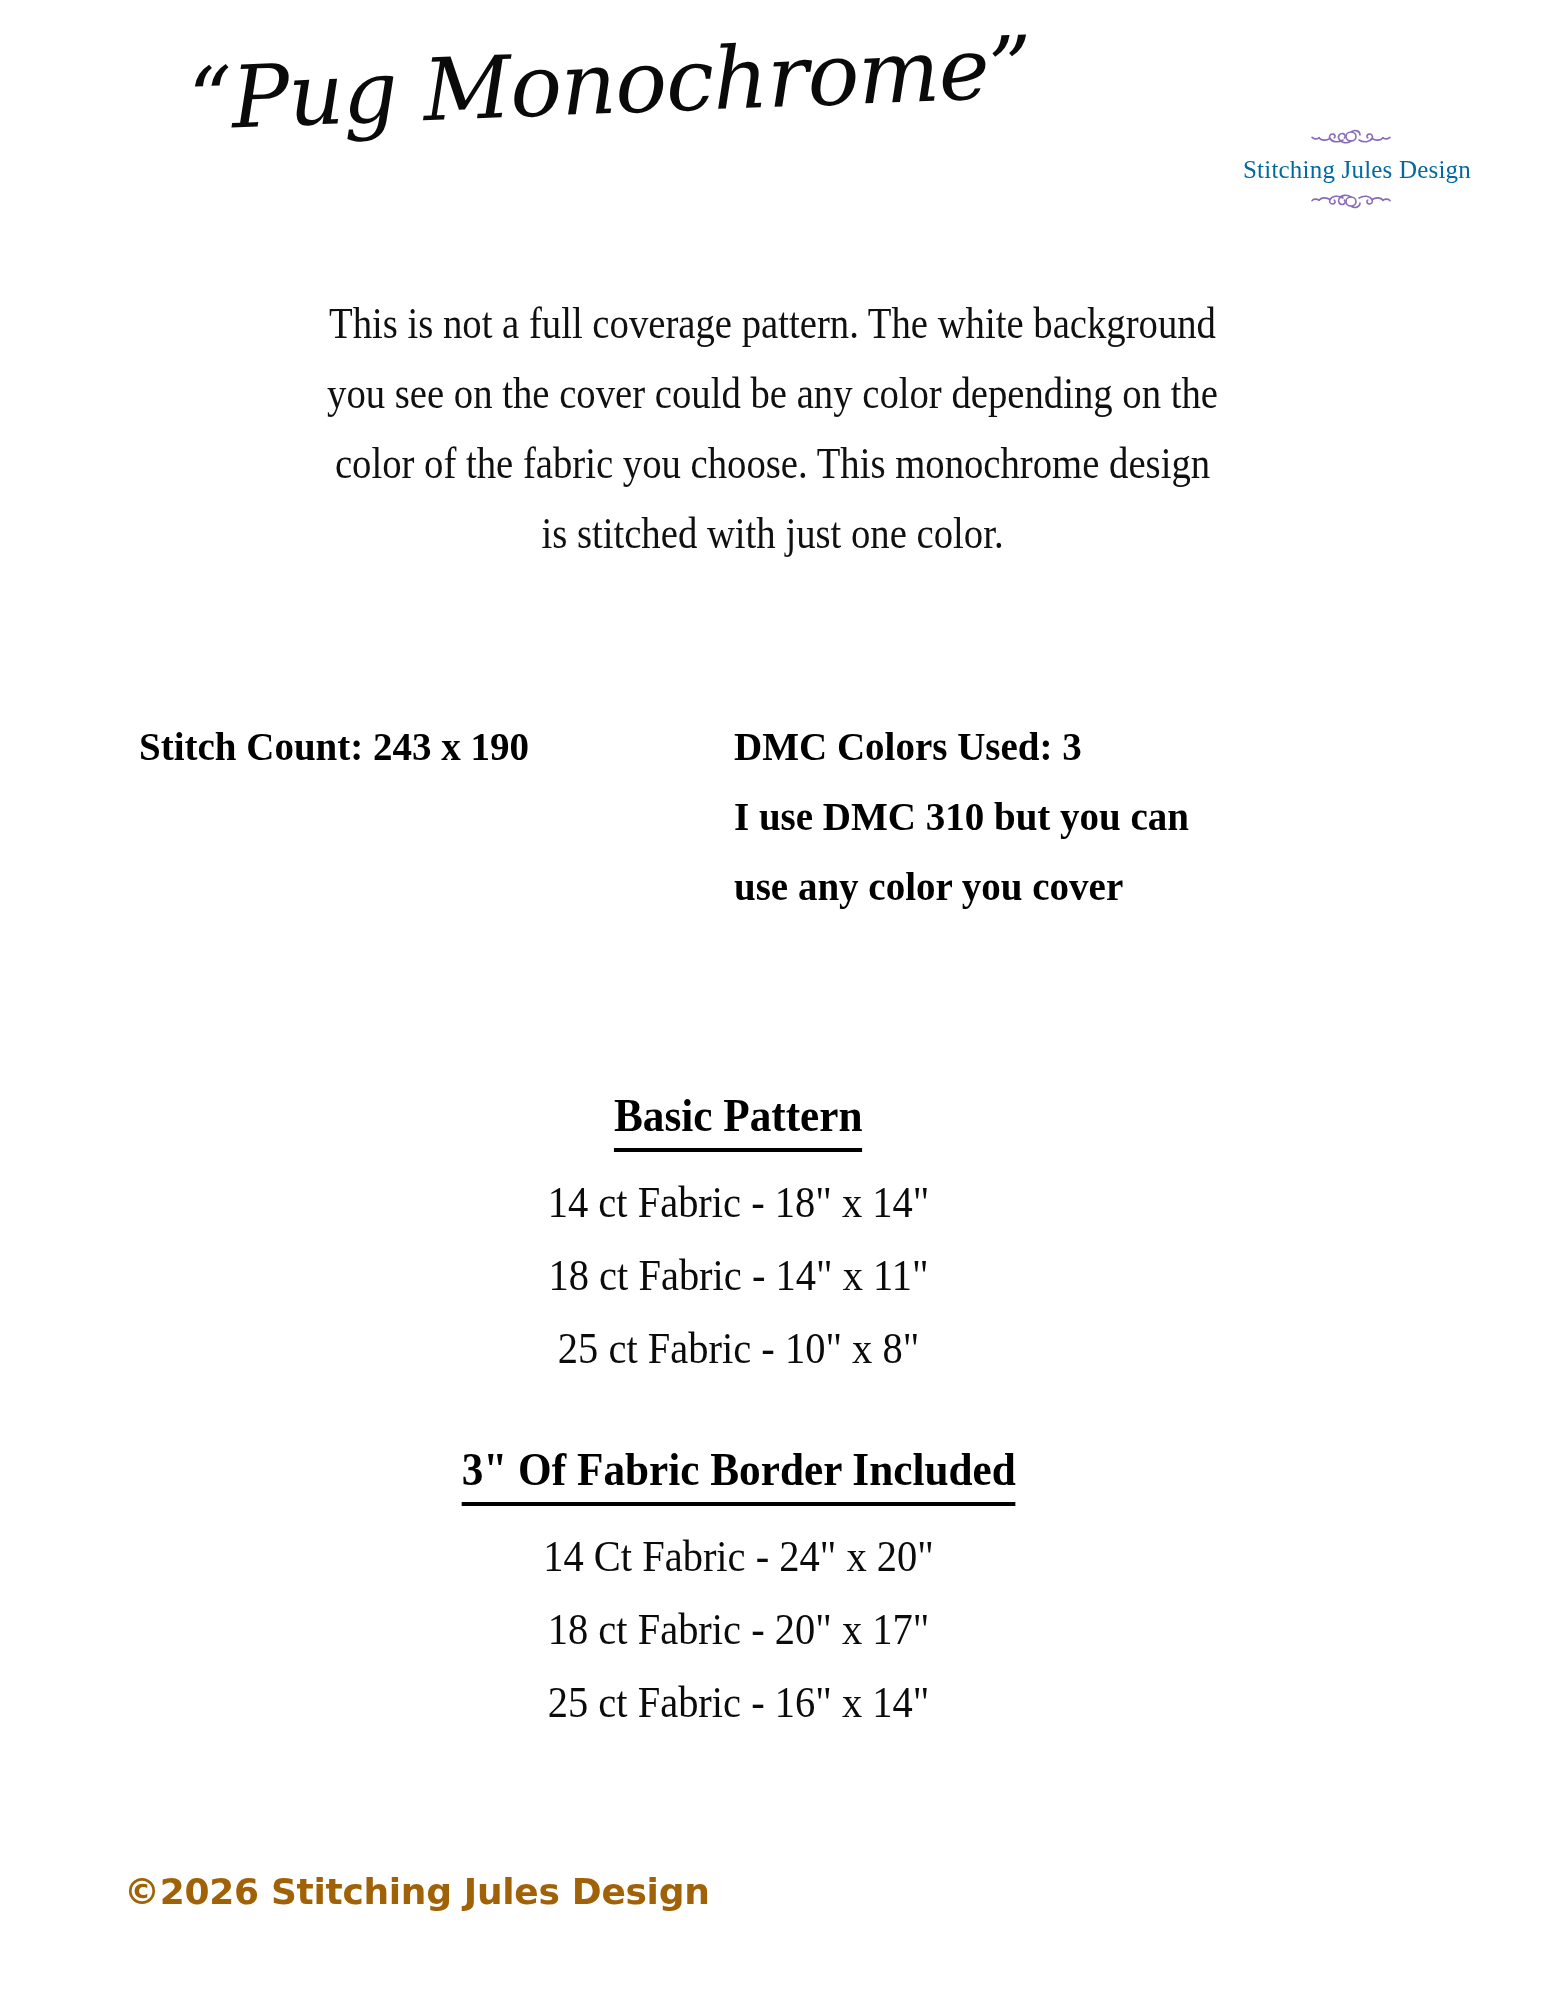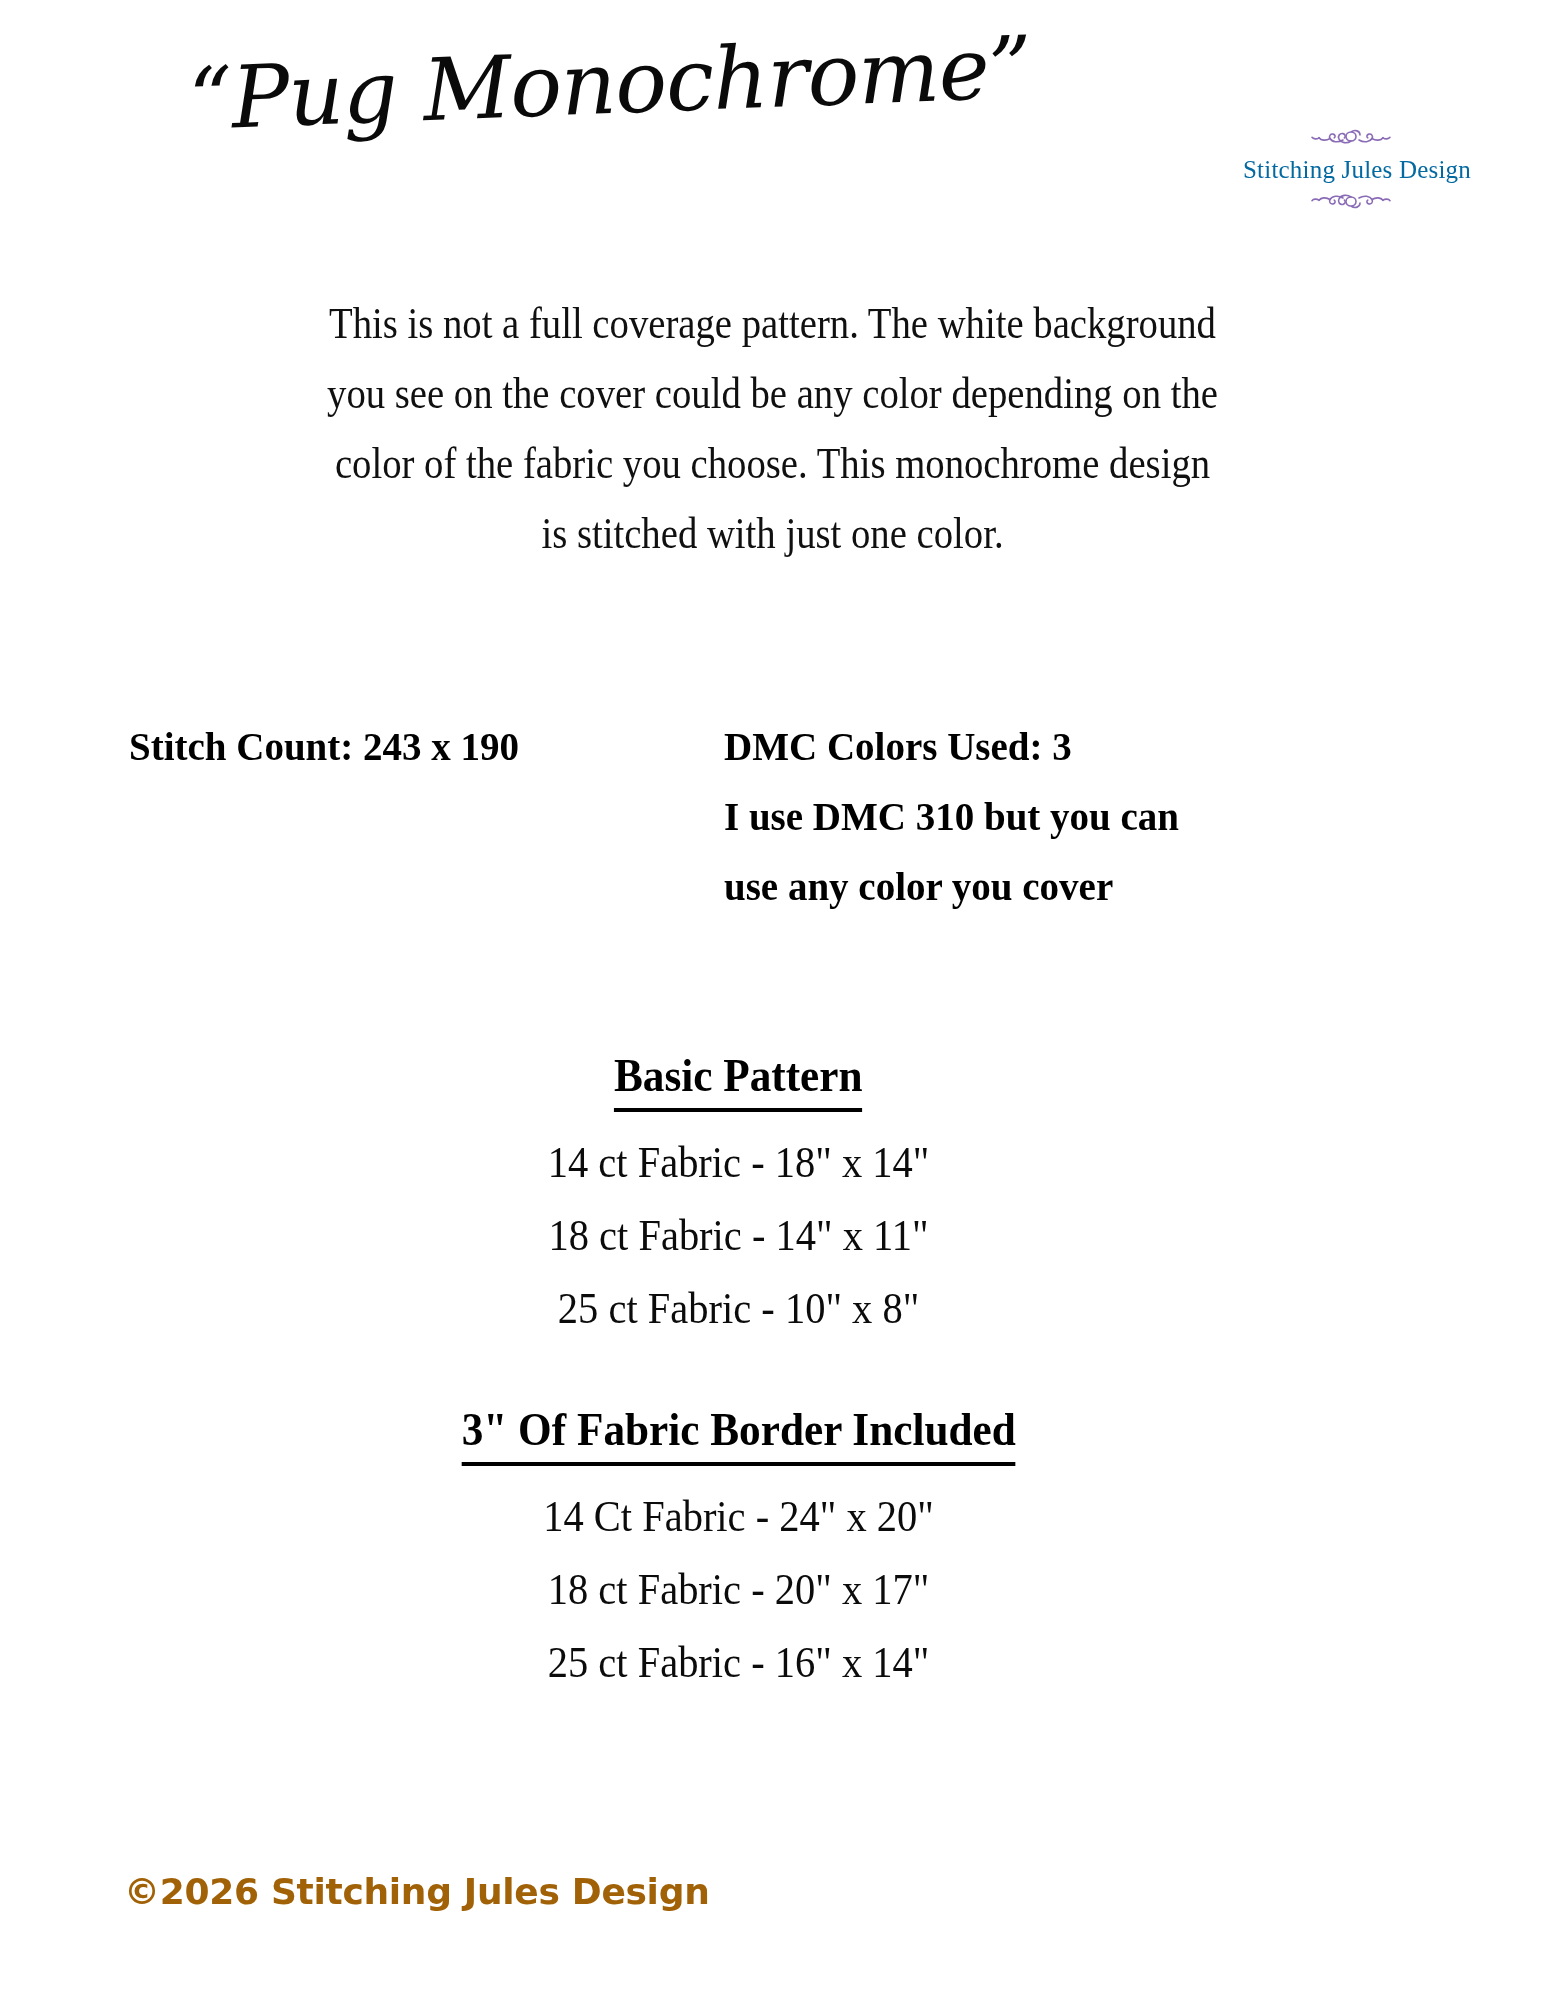--- a/index.html
+++ b/index.html
@@ -93,21 +93,21 @@
     font-weight: 400;
     color: #101010;
     transform: scaleX(0.86);
     transform-origin: 50% 0;
   }
   .intro span { display: block; white-space: nowrap; }
 
   
   .specs {
     position: absolute;
-    left: 6px;
+    left: 16px;
     top: 712px;
     width: 1362px;
     height: 220px;
     padding-left: 46px;
   }
 
   .spec-block {
     position: absolute;
     font-family: "Liberation Serif", serif;
     font-weight: 700;
@@ -119,20 +119,21 @@
   .spec-stitch { left: 123px; top: 0; }
   .spec-dmc    { left: 718px; top: 0; }
   .spec-block span { display: block; }
 
   
   .section {
     position: absolute;
     left: 0;
     width: 1477px;
     text-align: center;
+    margin-top: 40px;
   }
   .section-basic  { top: 1046px; }
   .section-border { top: 1400px; }
 
   .section-heading {
     display: inline-block;
     font-family: "Liberation Serif", serif;
     font-weight: 700;
     font-size: 46px;
     line-height: 60px;

